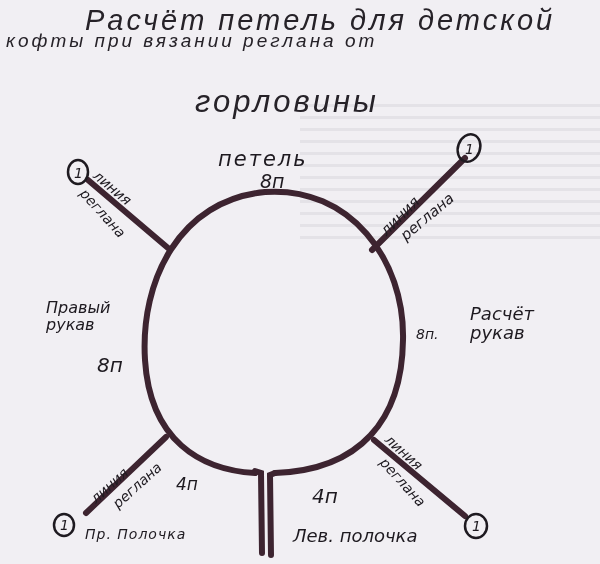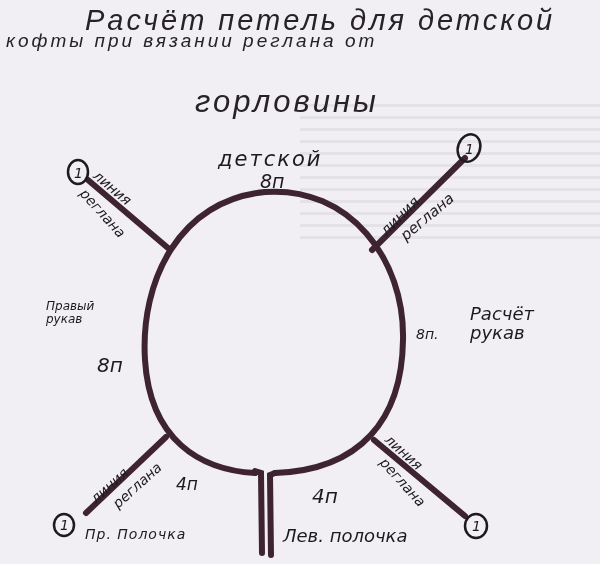--- a/index.html
+++ b/index.html
@@ -70,21 +70,21 @@
     <ellipse cx="476" cy="526" rx="11" ry="12"></ellipse>
   </g>
   <g font-family="DejaVu Sans, sans-serif" font-style="italic" font-size="14" fill="#1e1a20">
     <text x="74" y="178">1</text>
     <text x="465" y="154">1</text>
     <text x="60" y="530">1</text>
     <text x="472" y="531">1</text>
   </g>
 </svg>
 
-<div class="lbl" style="left:218px; top:148px; font-size:21px; letter-spacing:2px;">детской</div>
+<div class="lbl" style="left:218px; top:148px; font-size:21px; letter-spacing:2px;">петель</div>
 <div class="lbl" style="left:260px; top:172px; font-size:19px;">8п</div>
 
 <div class="lbl rot" style="left:100px; top:168px; font-size:14px; transform: rotate(40deg);">
   <div>линия</div>
 </div>
 <div class="lbl rot" style="left:88px; top:186px; font-size:14px; transform: rotate(48deg);">
   <div>реглана</div>
 </div>
 
 <div class="lbl rot" style="left:378px; top:228px; font-size:15px; transform: rotate(-45deg);">
@@ -101,29 +101,29 @@
   <div>реглана</div>
 </div>
 
 <div class="lbl rot" style="left:392px; top:432px; font-size:14px; transform: rotate(42deg);">
   <div>линия</div>
 </div>
 <div class="lbl rot" style="left:388px; top:455px; font-size:14px; transform: rotate(48deg);">
   <div>реглана</div>
 </div>
 
-<div class="lbl" style="left:46px; top:300px; font-size:12px;">
+<div class="lbl" style="left:46px; top:300px; font-size:16px;">
   <div>Правый</div>
   <div>рукав</div>
 </div>
 <div class="lbl" style="left:97px; top:355px; font-size:20px;">8п</div>
 
 <div class="lbl" style="left:470px; top:305px; font-size:18px;">
   <div>Расчёт</div>
   <div>рукав</div>
 </div>
 <div class="lbl" style="left:416px; top:327px; font-size:14px;">8п.</div>
 
 <div class="lbl" style="left:176px; top:476px; font-size:17px;">4п</div>
 <div class="lbl" style="left:85px; top:527px; font-size:14px; letter-spacing:1px;">Пр. Полочка</div>
 
 <div class="lbl" style="left:312px; top:486px; font-size:20px;">4п</div>
-<div class="lbl" style="left:283px; top:527px; font-size:18px;">Лев. полочка</div>
+<div class="lbl" style="left:293px; top:527px; font-size:18px;">Лев. полочка</div>
 
 </body></html>

